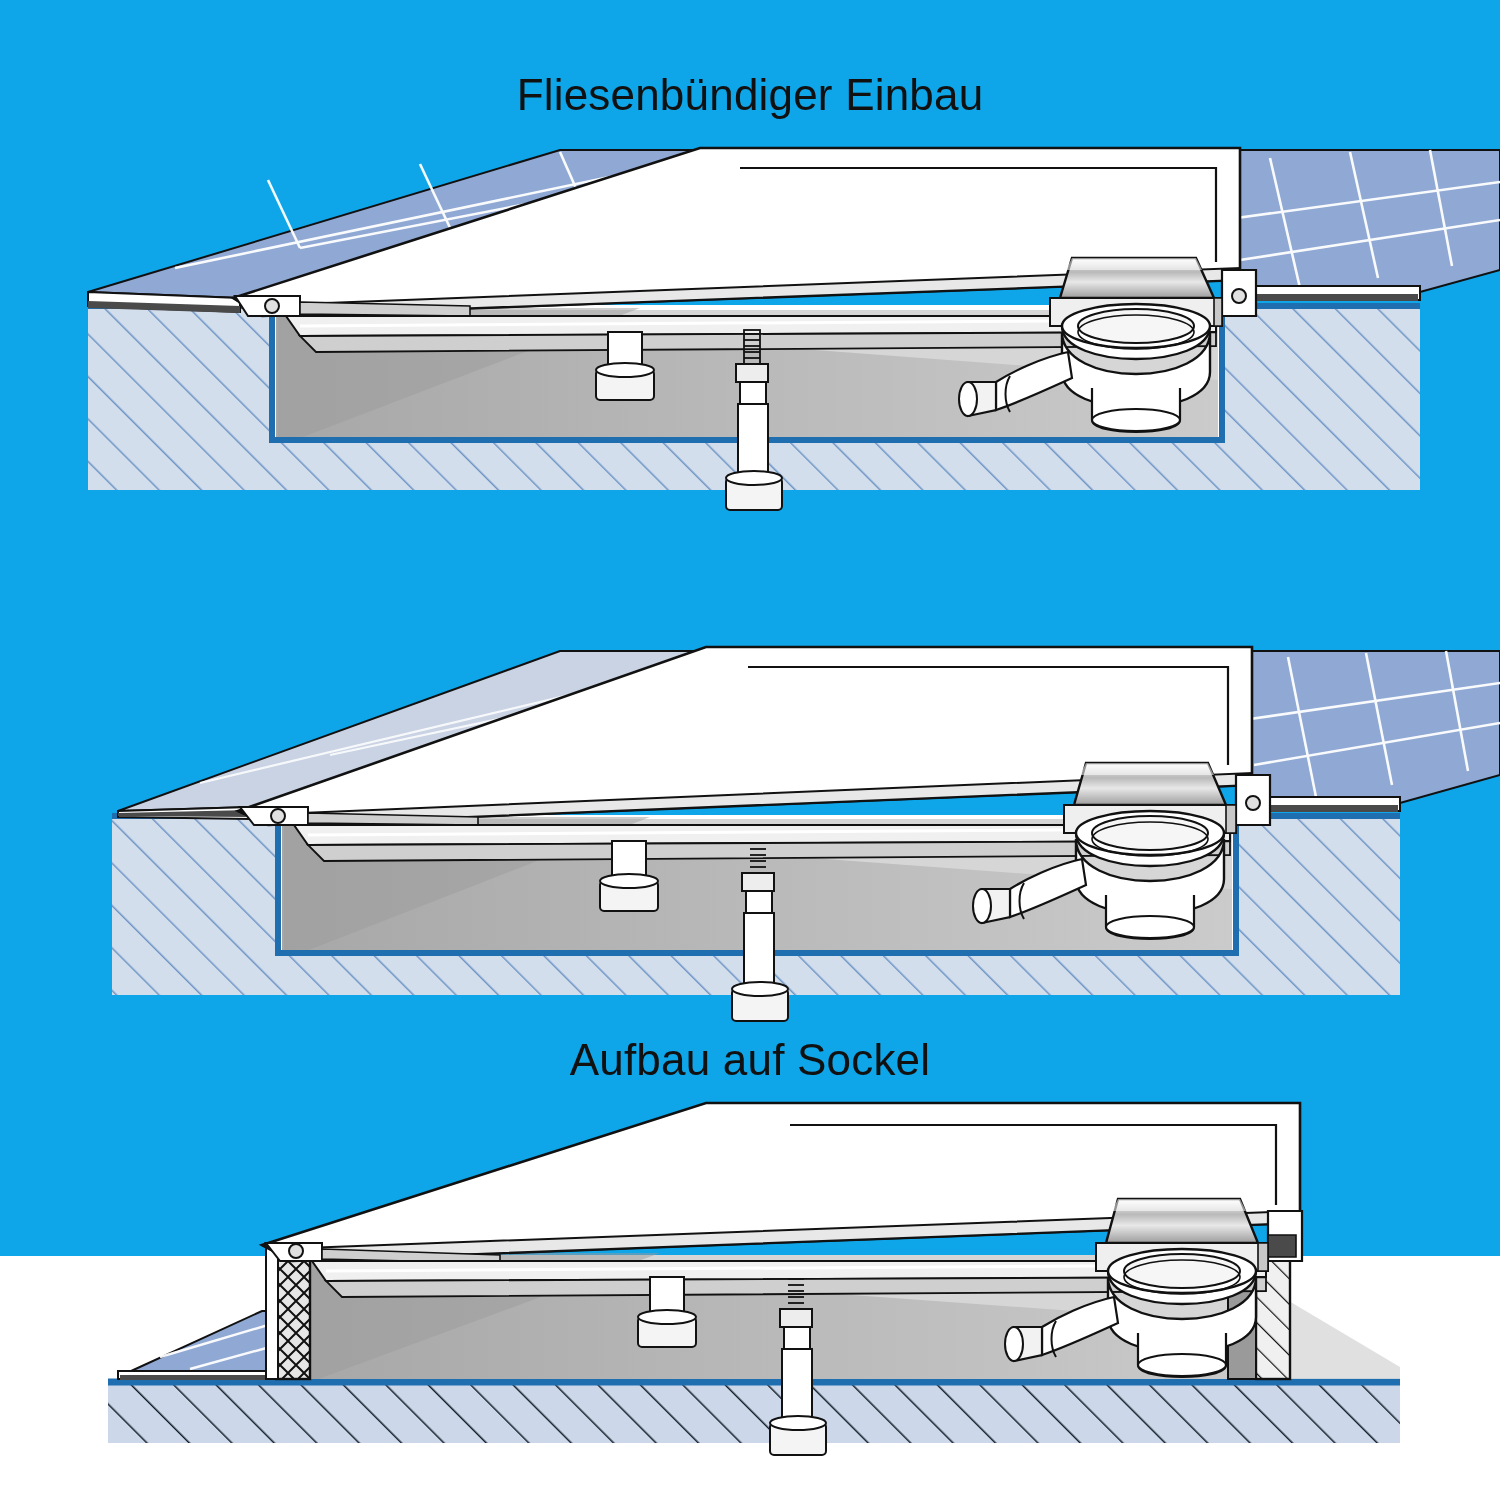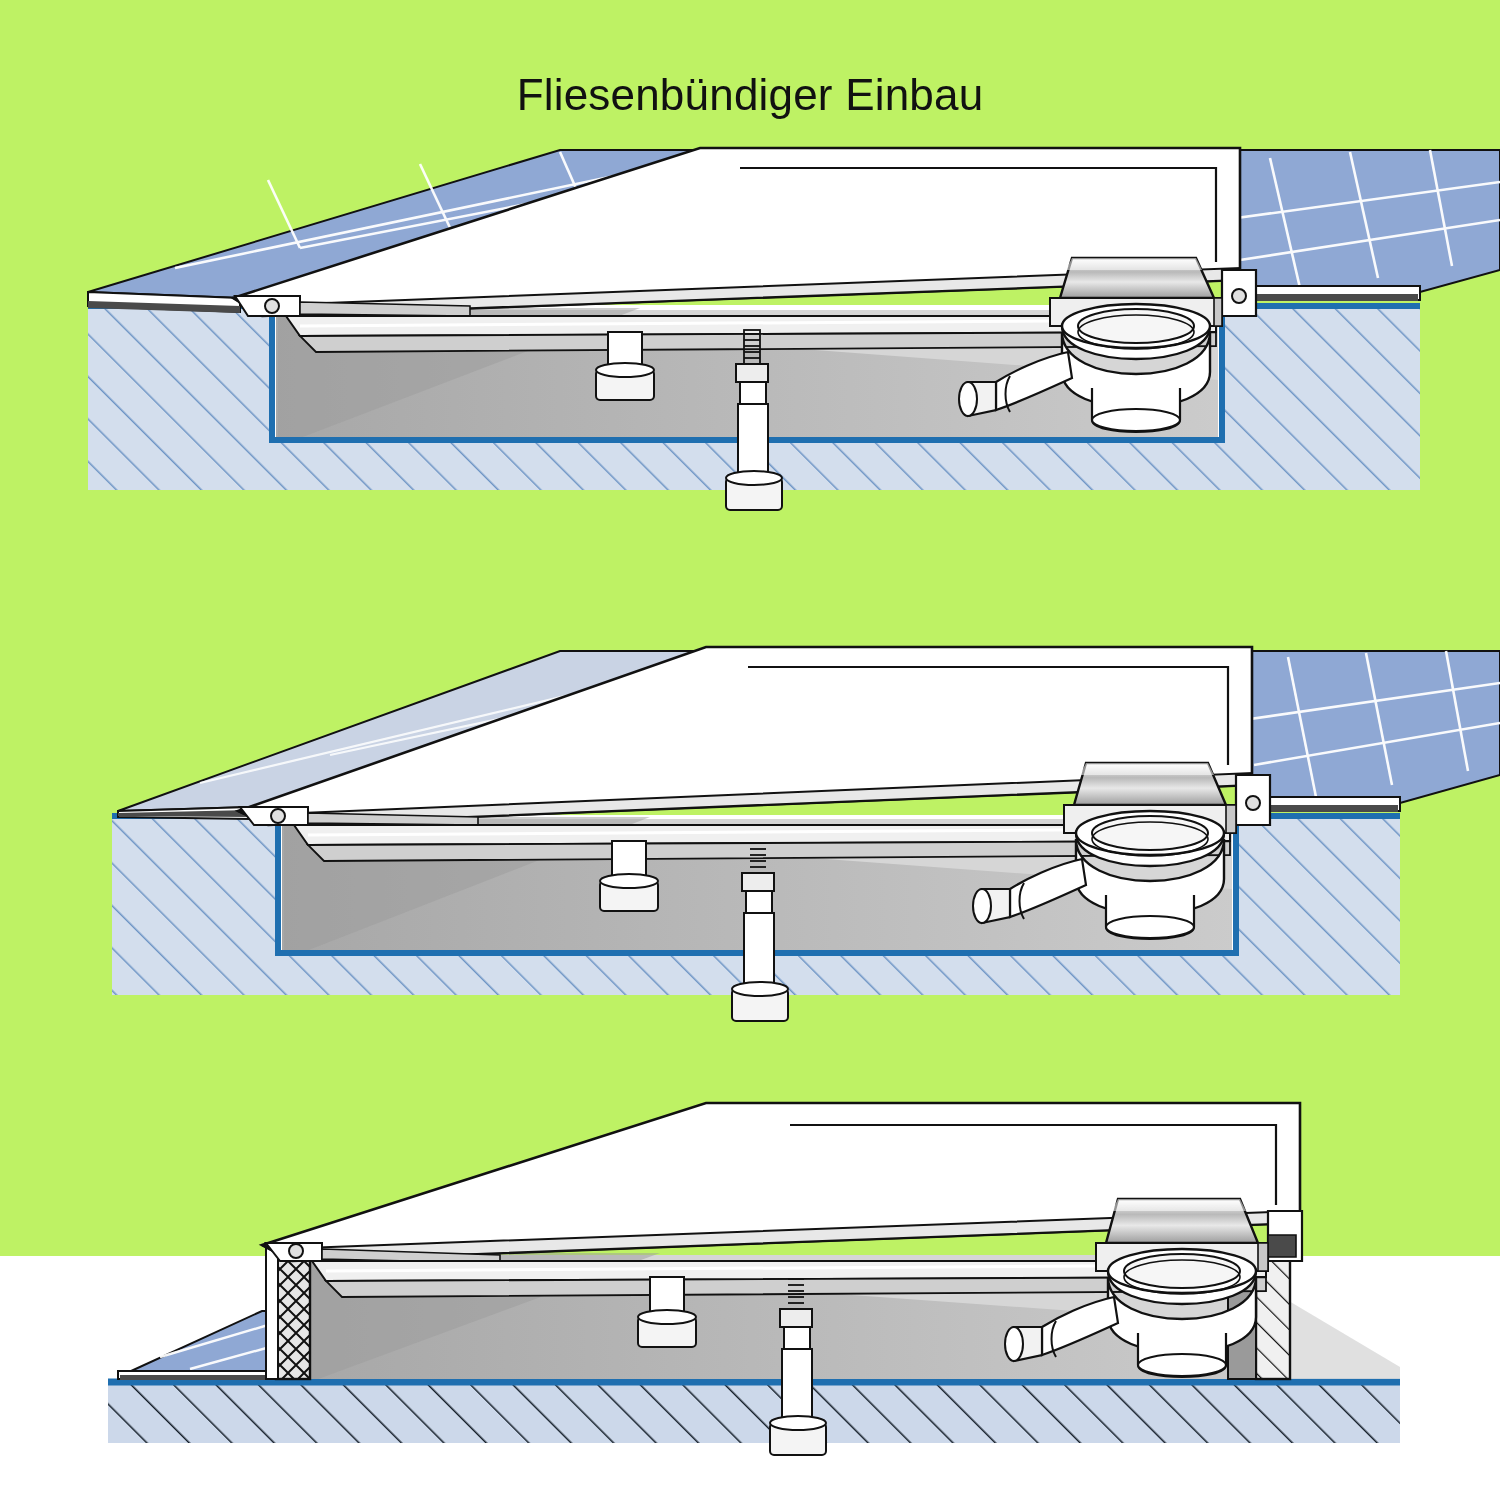--- a/index.html
+++ b/index.html
@@ -1,17 +1,17 @@
 <!DOCTYPE html>
 <html><head>
 <meta charset="utf-8">
 <style>
   html,body{margin:0;padding:0;background:#ffffff;}
   body{width:1500px;height:1500px;font-family:"Liberation Sans",sans-serif;overflow:hidden;}
-  .page{position:relative;width:1500px;height:1256px;background:#bef264;}
+  .page{position:relative;width:1500px;height:1256px;background:#0ea5e9;}
   .panel{position:absolute;left:0;width:1500px;}
   .panel-title{
     position:absolute;left:0;width:1500px;text-align:center;
     font-family:"Liberation Sans",sans-serif;
     font-size:44px;color:#111111;font-weight:400;letter-spacing:0.2px;
     white-space:nowrap;
   }
   .stage{position:absolute;left:0;width:1500px;}
   svg{display:block;}
 </style>
@@ -274,20 +274,21 @@
         <g>
           <path d="M1236,150 L1270,150 L1270,200 L1236,200 Z" fill="#FFFFFF" stroke="#111111" stroke-width="2.2"></path>
           <circle cx="1253" cy="178" r="7" fill="#E0E0E0" stroke="#111111" stroke-width="2"></circle>
           <path d="M1226,180 L1236,180 L1236,208 L1226,208 Z" fill="#C8C8C8" stroke="#111111" stroke-width="1.6"></path>
         </g>
       </svg>
     </div>
   </div>
 
   <div class="panel" style="top:980px;height:520px;">
+    <div class="panel-title" style="top:55px;">Aufbau auf Sockel</div>
     <div class="stage" style="top:105px;height:400px;">
       <svg width="1500" height="400" viewBox="0 0 1500 400" xmlns="http://www.w3.org/2000/svg">
         <defs>
           <pattern id="hatchDark3" width="30" height="30" patternUnits="userSpaceOnUse" patternTransform="rotate(-45)">
             <rect width="30" height="30" fill="#CCD8EA"></rect>
             <line x1="0" y1="0" x2="0" y2="30" stroke="#16202B" stroke-width="3"></line>
           </pattern>
           <pattern id="meshPlinth" width="16" height="16" patternUnits="userSpaceOnUse">
             <rect width="16" height="16" fill="#E6E6E6"></rect>
             <path d="M0,0 L16,16 M16,0 L0,16" stroke="#111111" stroke-width="2"></path>

